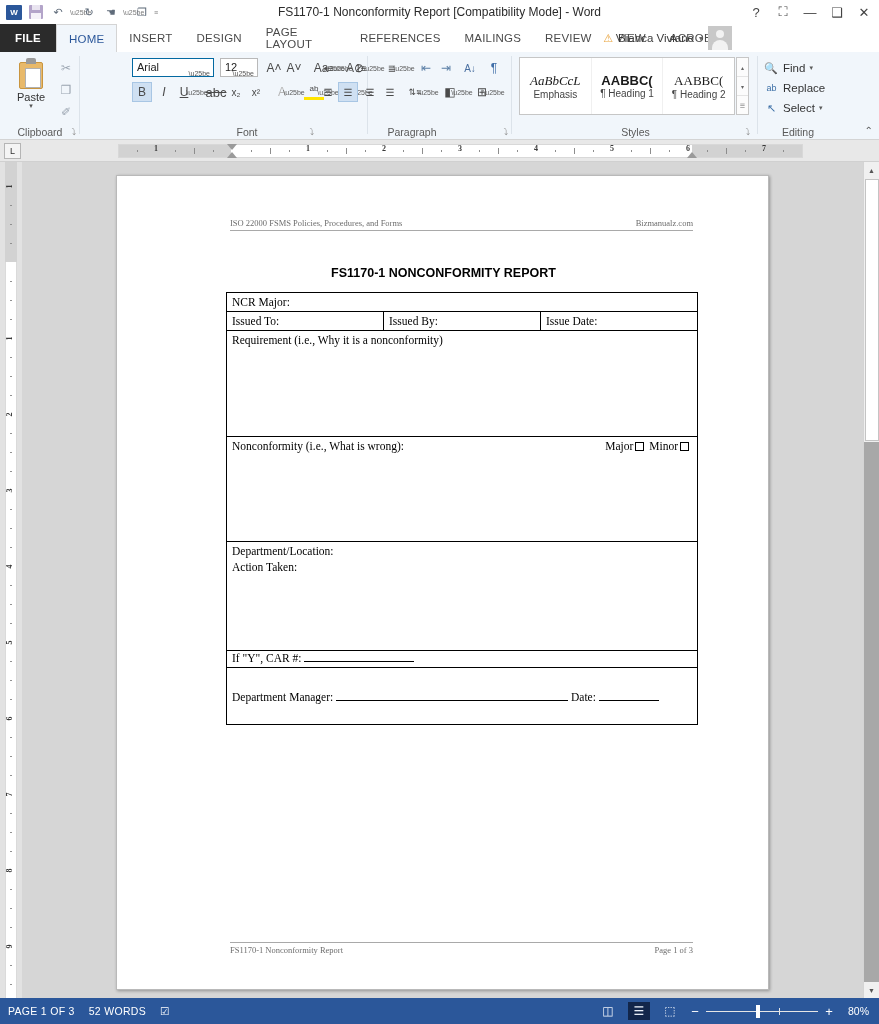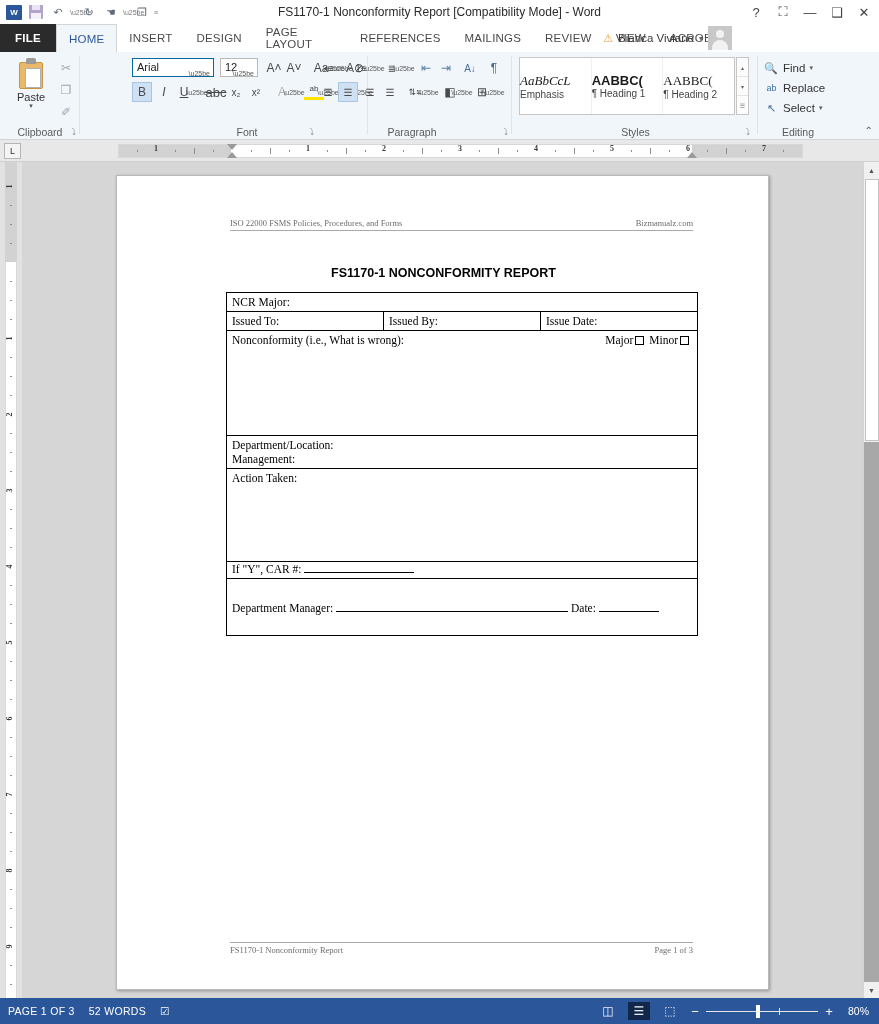--- a/index.html
+++ b/index.html
@@ -167,21 +167,21 @@
   .cbo-caret {
     position: absolute; right: 3px; top: 6px; font-size: 7px; color: #555;
   }
 
   
   .styles-box {
     position: absolute; left: 6px; top: 5px; width: 216px; height: 58px;
     background: #fff; border: 1px solid #c6c6c6; display: flex;
   }
   .style-item {
-    flex: 1; display: flex; flex-direction: column; 
+    flex: 1; display: flex; flex-direction: column; align-items: center;
     justify-content: center; gap: 0; border-right: 1px solid #f0f0f0;
   }
   .style-prev { font-size: 13px; color: #1a1a1a; white-space: nowrap; }
   .style-name { font-size: 10px; color: #444; white-space: nowrap; }
   .styles-scroll {
     position: absolute; left: 223px; top: 5px; width: 13px; height: 58px;
     border: 1px solid #c6c6c6; background: #fcfcfc;
     display: flex; flex-direction: column;
   }
   .styles-scroll div {
@@ -666,34 +666,34 @@
       <div class="frow">
         <div class="fcell">NCR Major:</div>
       </div>
 
       <div class="frow frow-3">
         <div class="c1">Issued To:</div>
         <div class="c2">Issued By:</div>
         <div class="c3">Issue Date:</div>
       </div>
 
+      <div class="frow tall-170">
+        <div class="fcell">Requirement (i.e., Why it is a nonconformity)</div>
+      </div>
 
       <div class="frow thick tall-105">
         <div class="fcell">Nonconformity (i.e., What is wrong):</div>
         <div class="right-float">
           <span>Major</span><span class="chk"></span>
           <span>Minor</span><span class="chk"></span>
         </div>
       </div>
 
       <div class="frow nob">
         <div class="fcell" style="padding-bottom:1px;">Department/Location:</div>
-      </div>
-      <div class="frow thick">
-        <div class="fcell" style="padding-top:1px;">Management:</div>
       </div>
 
       <div class="frow thick tall-95">
         <div class="fcell">Action Taken:</div>
       </div>
 
       <div class="frow thick">
         <div class="fcell" style="padding-top:1px;">
           <span>If "Y", CAR #:</span>
           <span class="blank" style="width:110px;"></span>

